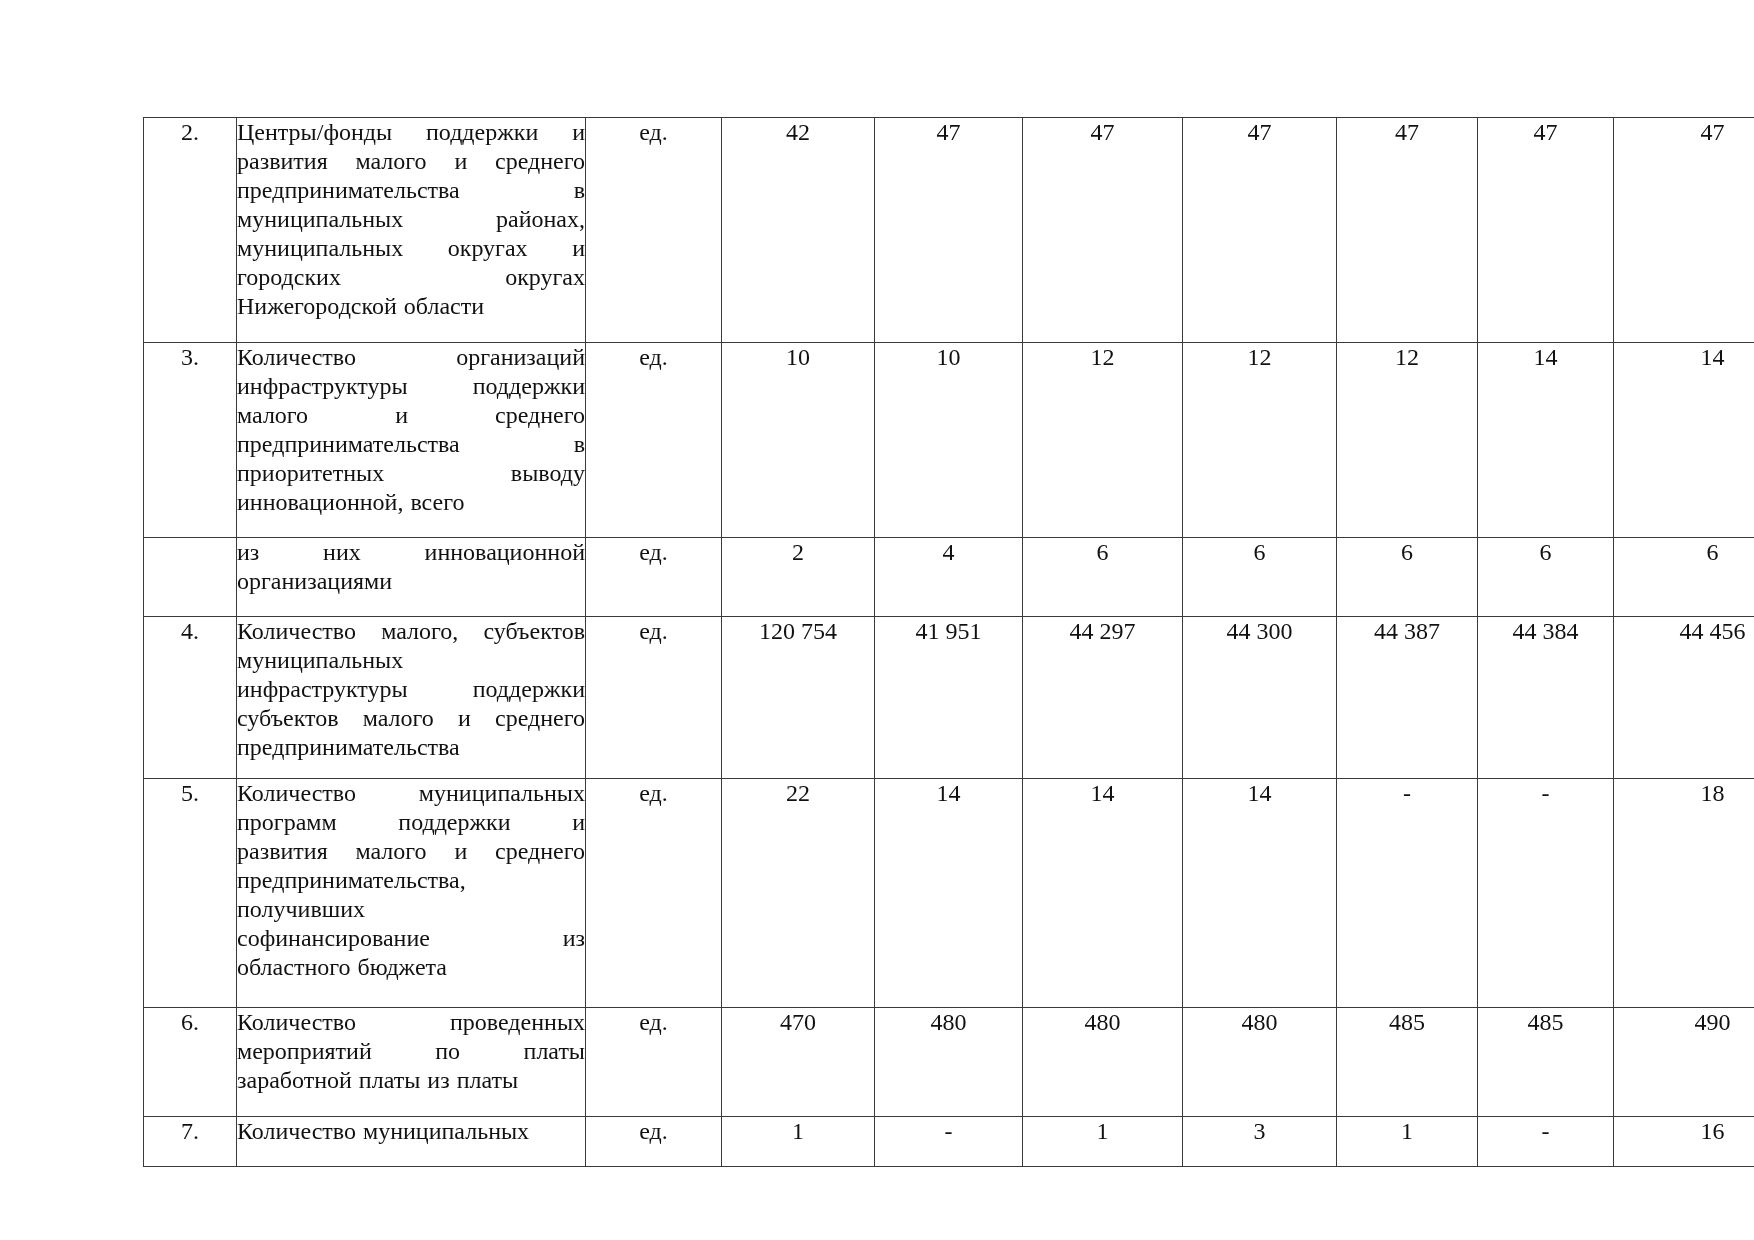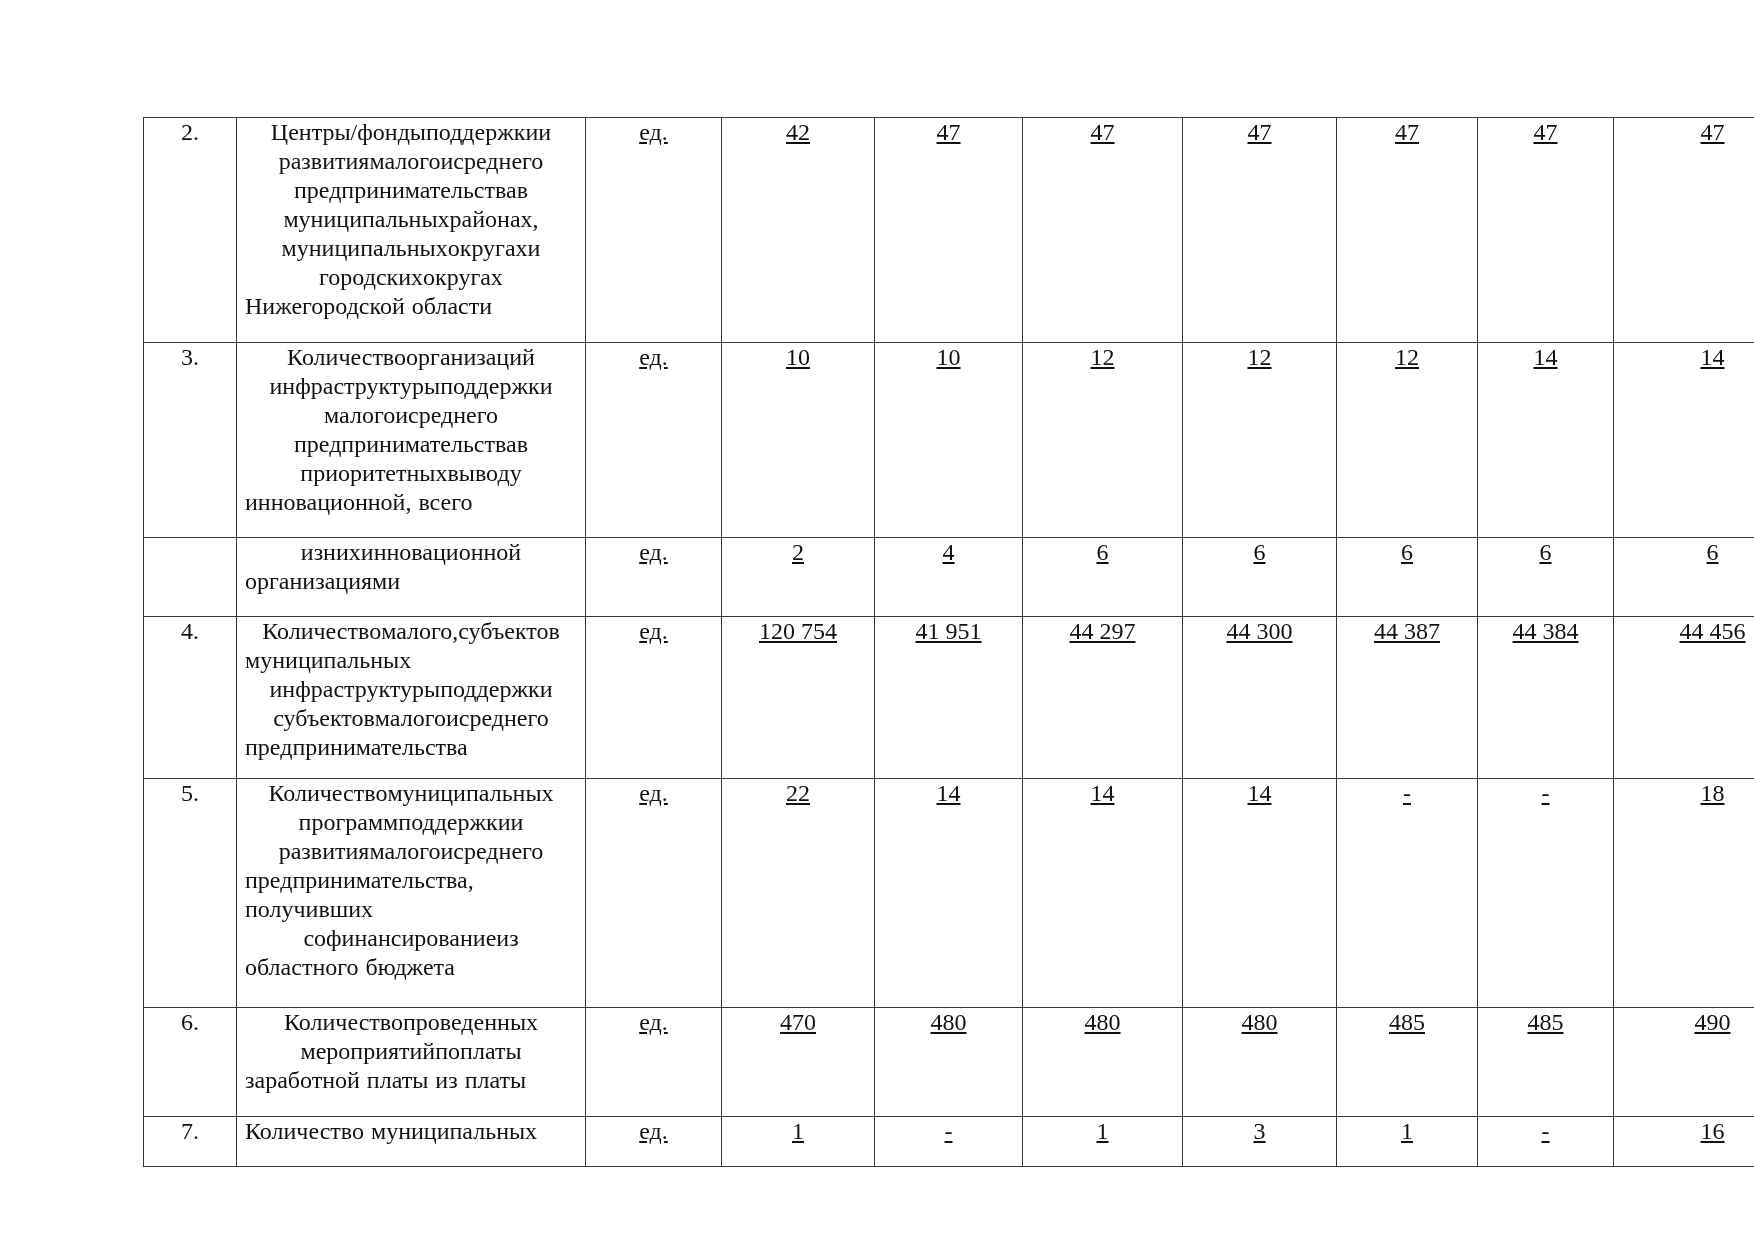--- a/index.html
+++ b/index.html
@@ -43,32 +43,30 @@
   td.num {
     text-align: center;
     padding-top: 10px;
   }
   td.desc {
     padding: 10px 6px 0 6px;
   }
   td.unit, td.val {
     text-align: center;
     padding-top: 10px;
-    text-decoration: underline;
   }
   .jline {
     display: flex;
-    justify-content: center;
+    justify-content: space-between;
     height: 29px;
     white-space: nowrap;
   }
   .jline.last {
     justify-content: flex-start;
     gap: 7px;
-    margin-left: 8px;
   }
 </style>
 </head>
 <body>
 
 <div class="page">
   <table class="grid" id="grid">
     <colgroup id="cols">
         <col style="width: 93px;">
         <col style="width: 349px;">

